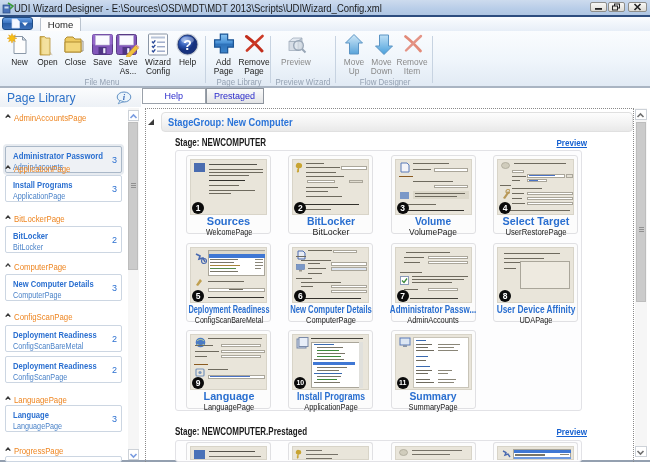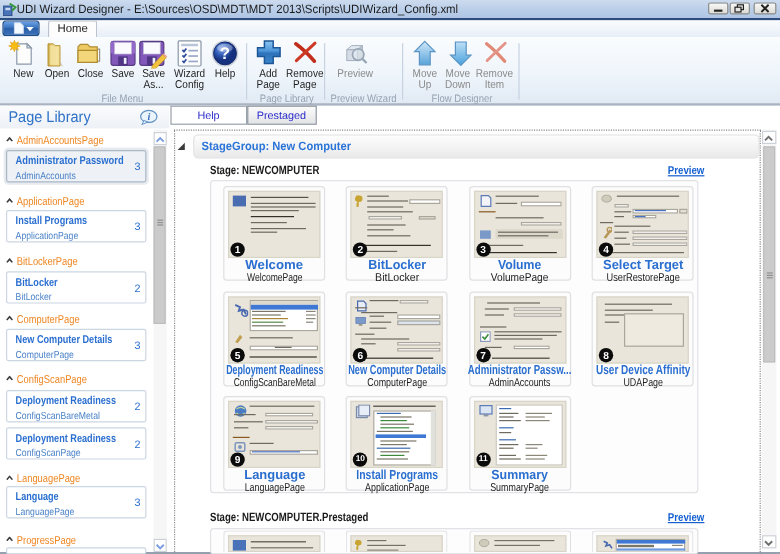--- a/index.html
+++ b/index.html
@@ -38,21 +38,21 @@
 #sideheader { left:0; top:88px; width:141px; height:19px;
   background:linear-gradient(180deg,#fbfcfd,#edf1f6); }
 #sideheader .t { position:absolute; left:7px; top:2px; font-size:13px; color:#2e72c8; transform:scaleX(0.93); transform-origin:left; }
 .grp { position:absolute; left:14px; font-size:9.5px; color:#ee8622; transform:scaleX(0.82); transform-origin:left; white-space:nowrap; }
 .chev { position:absolute; left:5px; width:6px; height:4.5px; }
 .card { position:absolute; left:5px; width:117px; height:27px; background:#fff;
   border:1px solid #ccd6e2; border-radius:2px; }
 .card .t1 { position:absolute; left:7px; top:3px; font-size:9.5px; font-weight:bold; color:#2a6fd0; white-space:nowrap; transform:scaleX(0.8); transform-origin:left;}
 .card .t2 { position:absolute; left:7px; top:14.5px; font-size:8.5px; color:#4a82c8; white-space:nowrap; transform:scaleX(0.85); transform-origin:left;}
 .card .n { position:absolute; right:4px; top:8px; font-size:9px; color:#2a6fd0; }
-.card.sel { background:#eef1f5; border-color:#aab8c8; box-shadow:0 0 0 2px #e7ebf0; }
+.card.sel { background:#eef1f5; border-color:#aab8c8; box-shadow:0 0 0 2px #e7ebf0;margin-top:21px; }
 
 .sb-track { position:absolute; background:#f6f6f6; }
 .sb-btn { position:absolute; background:#fff; border:1px solid #cdd2d8; }
 .sb-thumb { position:absolute; background:#cbcbcb; border:1px solid #bdbdbd; }
 .grip { position:absolute; width:5px; height:7px; }
 .grip i { display:block; height:1px; background:#909090; margin:1px 0; }
 
 #tab-flow { left:142px; top:88px; width:63.5px; height:15.5px; background:#fff;
   border:1px solid #9aa1aa; font-size:9px; color:#2a2acc; text-align:center; line-height:14px; }
 #tab-config { left:205.5px; top:88px; width:58px; height:15.5px;
@@ -378,21 +378,21 @@
     <div class="tl" style="left:18px;top:4px;width:48px;height:1.3px;background:#55534b"></div>
     <div class="tl" style="left:18px;top:9px;width:54px"></div>
     <div class="tl" style="left:18px;top:12px;width:54px"></div>
     <div class="tl" style="left:18px;top:15px;width:40px"></div>
     <div class="tl" style="left:18px;top:20px;width:36px;background:#33312c"></div>
     <div class="tl" style="left:18px;top:25px;width:30px"></div>
     <div class="tl" style="left:18px;top:30px;width:46px"></div>
     <div class="tl" style="left:18px;top:33px;width:22px"></div>
   </div>
   <div class="numc">1</div>
-      <div class="ft1" style="--sx:1">Welcome</div>
+      <div class="ft1" style="--sx:1">Sources</div>
       <div class="ft2" style="--s2:0.75">WelcomePage</div>
 </div>
 <div class="fcard" style="left:288.3px;top:154.5px">
   <div class="thumb">
     <svg class="ti" style="left:2px;top:2px" width="9" height="11">
           <path d="M4.5 1a2.6 2.6 0 110 5.2L4 6.4v3.4l-1.3 1-1-1.2.8-.8-.8-.9 1-1V6.2A2.6 2.6 0 014.5 1z" fill="#c8a432"></path>
         </svg>
     <div class="tl" style="left:13px;top:3px;width:18px"></div>
     <div class="tl" style="left:13px;top:7px;width:34px"></div>
     <div class="tf" style="left:48px;top:6.5px;width:26px;height:3.5px"></div>

